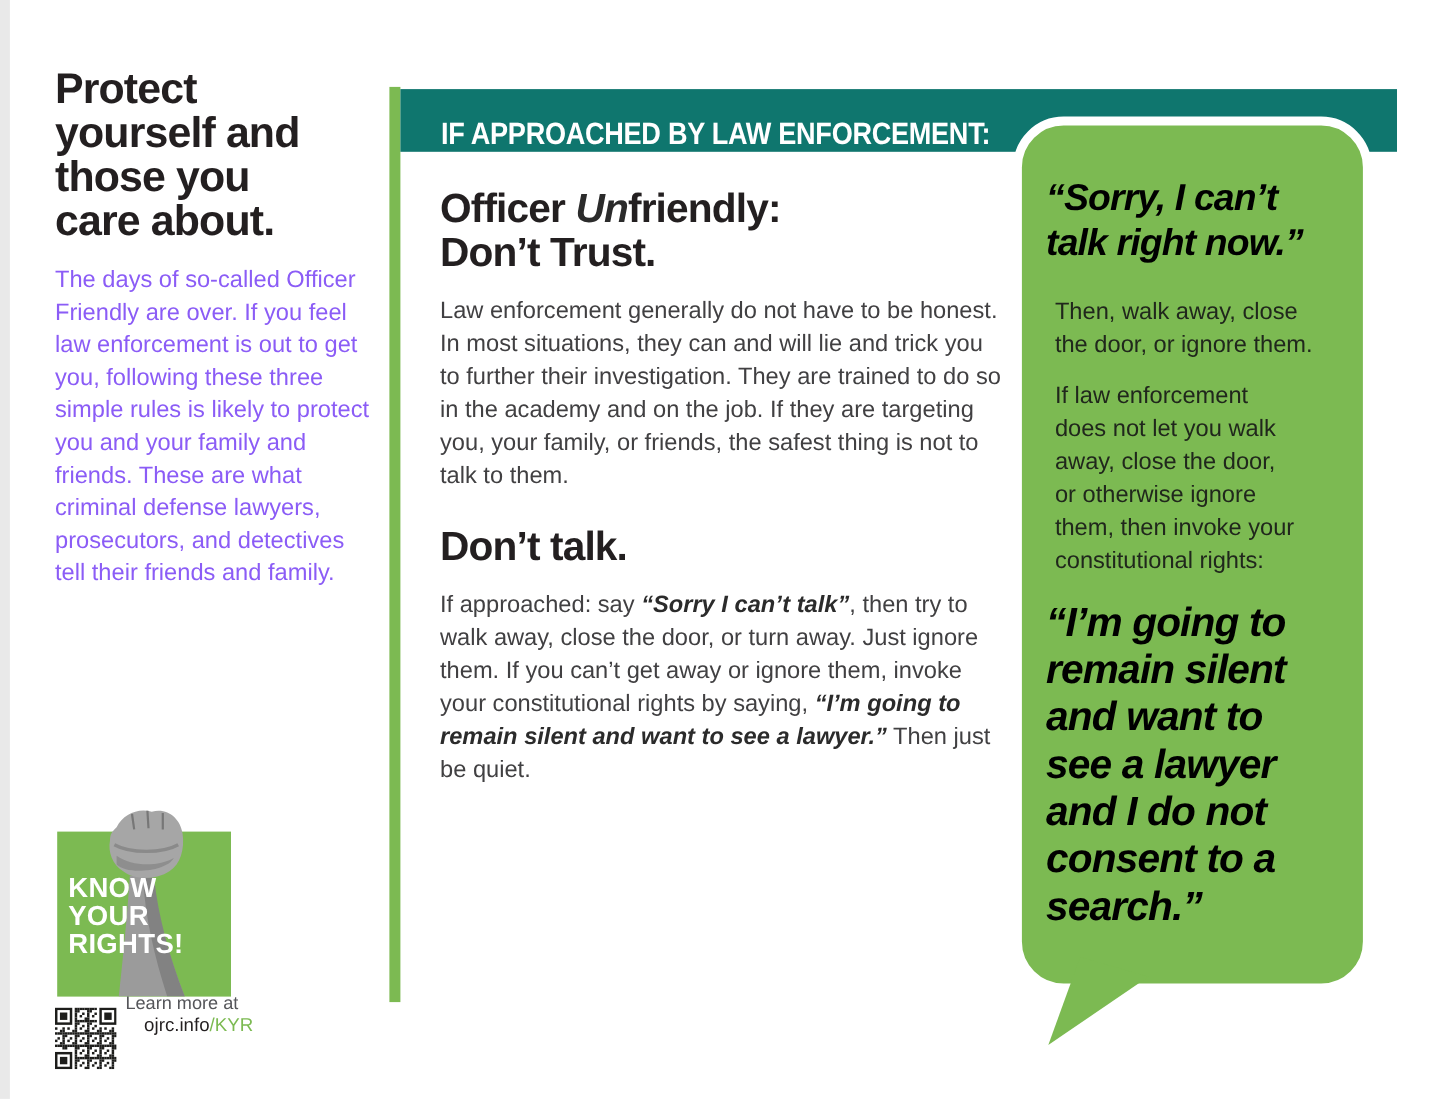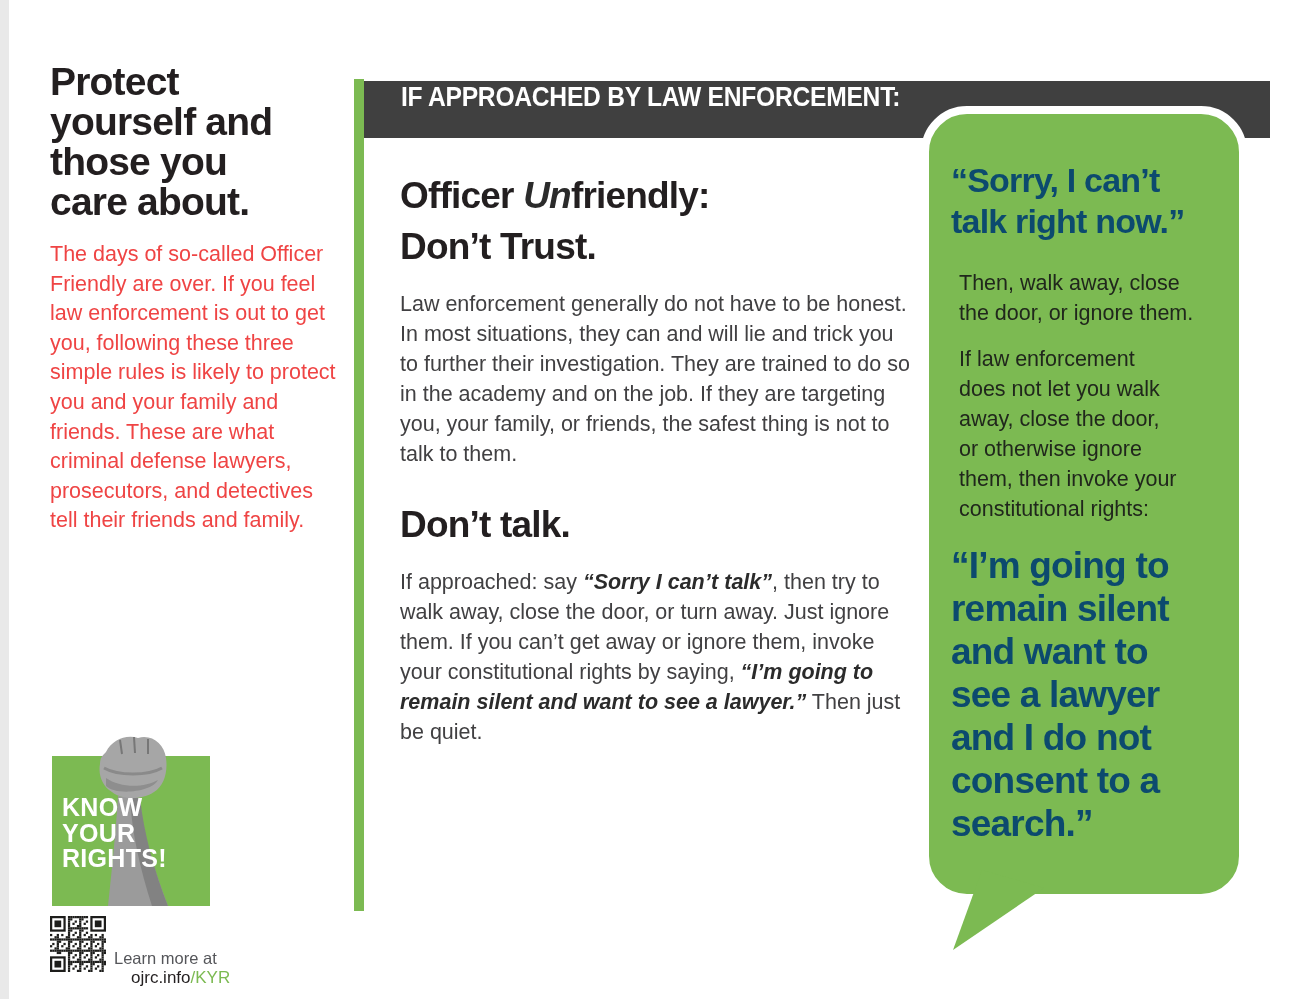--- a/index.html
+++ b/index.html
@@ -15,67 +15,67 @@
   .edge-strip{left:0;top:0;width:9px;height:999px;background:#e9e9e9;}
 
   
   .left-heading{
     left:50px;top:62px;width:302px;
     font-size:39px;line-height:40px;font-weight:bold;color:#231f20;
     letter-spacing:-0.8px;white-space:pre-line;margin:0;
   }
   .left-body{
     left:50px;top:240px;width:288px;
-    font-size:21.5px;line-height:29.6px;color:#ef4444;margin:0;
+    font-size:21.5px;line-height:29.6px;color:#8b5cf6;margin:0;
   }
 
   
   .kyr-square{left:52px;top:756px;width:158px;height:150px;background:#7cba52;}
   .kyr-fist{left:48px;top:734px;width:170px;height:172px;}
   .kyr-text{
     left:62px;top:795px;width:150px;
     font-size:25px;line-height:25.5px;font-weight:bold;color:#ffffff;
     letter-spacing:0.3px;white-space:pre-line;
   }
   .qr{left:50px;top:916px;width:56px;height:56px;}
-  .footer-text{left:114px;top:948px;width:200px;}
+  .footer-text{left:114px;top:902px;width:200px;}
   .footer-learn{font-size:16.5px;line-height:20px;color:#55565a;}
   .footer-url{font-size:17px;line-height:20px;font-weight:normal;color:#231f20;margin-left:17px;}
   .footer-url .kyr-green{color:#7cba52;}
 
   
   .accent-bar{left:354px;top:79px;width:10px;height:832px;background:#7cba52;}
   .banner{
-    left:364px;top:81px;width:906px;height:57px;background:#404040;
-    display:flex;align-items:flex-start;z-index:1;
+    left:364px;top:81px;width:906px;height:57px;background:#0f766e;
+    display:flex;align-items:flex-end;z-index:1;
   }
   .banner-label{
     color:#ffffff;font-weight:bold;font-size:28px;letter-spacing:-0.3px;
     padding-left:42px;transform:scaleX(0.88);transform-origin:left center;
     white-space:nowrap;
   }
   .main-col{left:400px;top:170px;width:514px;}
   .main-col h2{
-    font-size:37px;line-height:51px;font-weight:bold;color:#231f20;
+    font-size:37px;line-height:40px;font-weight:bold;color:#231f20;
     letter-spacing:-0.8px;margin:0 0 17px 0;white-space:pre-line;
   }
   .main-col p{
     font-size:21.5px;line-height:30px;color:#414042;margin:0 0 30px 0;
   }
   .seg-em{font-weight:bold;font-style:italic;color:#2b2b2b;}
 
   
   .bubble{
     left:921px;top:106px;width:326px;height:796px;box-sizing:border-box;
     background:#7cba52;border:8px solid #ffffff;border-radius:46px;
     z-index:2;padding:46px 10px 0 22px;
   }
   .bubble-tail{left:940px;top:858px;width:112px;height:100px;z-index:3;}
   .quote{
-    color:#0c4a6e;font-weight:bold;letter-spacing:-0.8px;
+    color:#000000;font-weight:bold;font-style:italic;letter-spacing:-0.8px;
     white-space:pre-line;
   }
   .quote-1{font-size:34px;line-height:41px;margin:0 0 26px 0;}
   .quote-2{font-size:37px;line-height:43px;margin:0;}
   .bubble-para{
     font-size:21.5px;line-height:30px;color:#20271c;margin:0 0 16px 0;
     white-space:pre-line;padding-left:8px;
   }
   .bubble-para.second{margin-bottom:20px;}
 </style>

